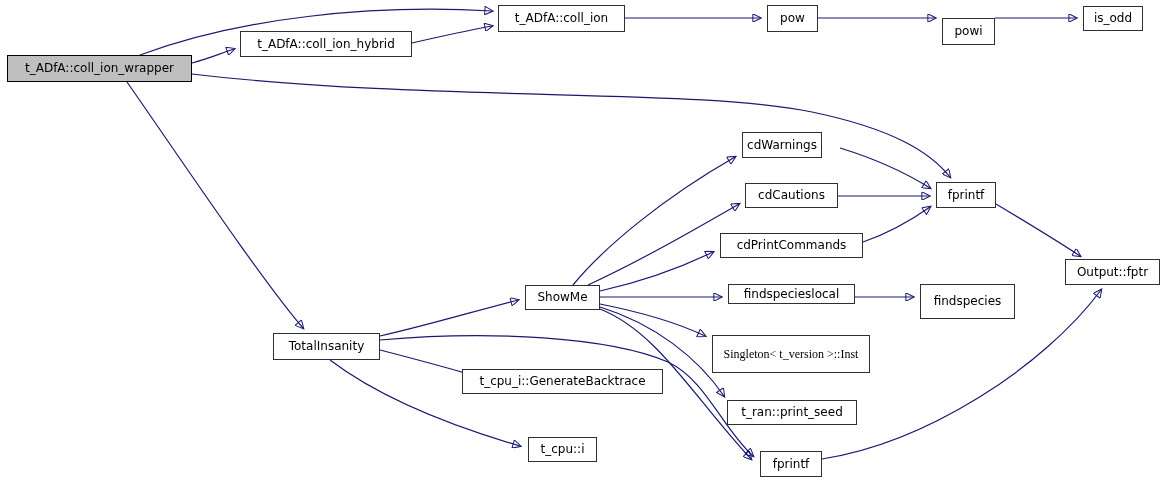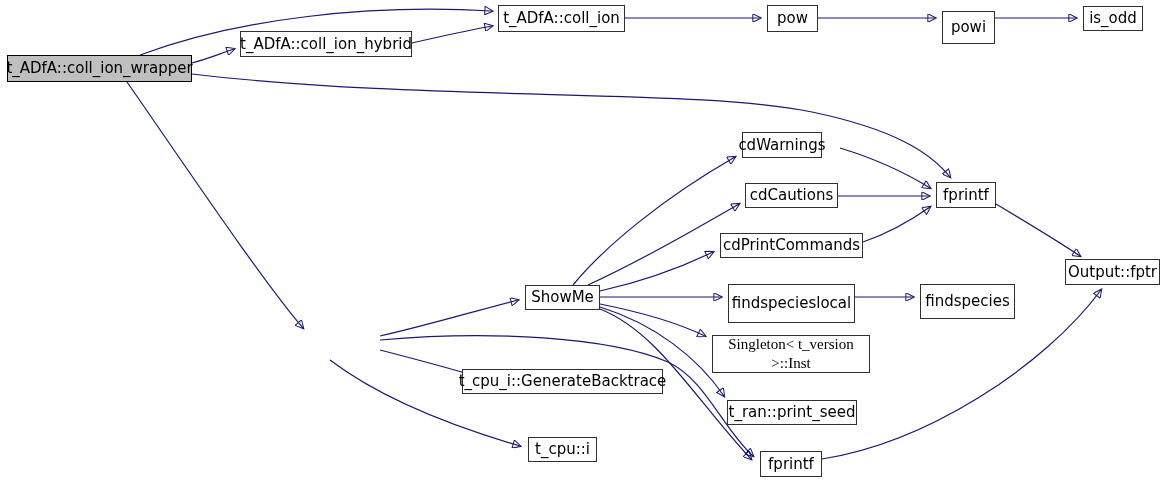--- a/index.html
+++ b/index.html
@@ -11,21 +11,21 @@
     overflow:hidden;
   }
   .edges{position:absolute;left:0;top:0;width:1168px;height:484px;}
   .edges path, .edges line{fill:none;stroke:#191970;stroke-width:1.2;}
   .node{
     position:absolute;
     box-sizing:border-box;
     background:#ffffff;
     border:1px solid #2f2f2f;
     color:#000000;
-    font-size:15px;
+    font-size:12px;
     line-height:1.25;
     display:flex;
     align-items:center;
     justify-content:center;
     text-align:center;
     white-space:nowrap;
     cursor:pointer;
   }
   .node.multiline{white-space:normal;padding:0 4px;font-family:Liberation Serif, serif;}
   .node.highlight{
@@ -69,29 +69,30 @@
     <path d="M 863,242 C 892,232 913,219 930,207" marker-end="url(#arrow)"></path>
     <path d="M 996,204 C 1026,222 1056,240 1080,256" marker-end="url(#arrow)"></path>
     <path d="M 822,459 C 925,443 1043,368 1101,290" marker-end="url(#arrow)"></path>
     <path d="M 855,297 L 913,297" marker-end="url(#arrow)"></path>
   </svg>
 
   <div class="node highlight" style="left:7px;top:55px;width:185px;height:27px">t_ADfA::coll_ion_wrapper</div>
   <div class="node" style="left:240px;top:31px;width:172px;height:26px">t_ADfA::coll_ion_hybrid</div>
   <div class="node" style="left:498px;top:5px;width:127px;height:27px">t_ADfA::coll_ion</div>
   <div class="node" style="left:767px;top:5px;width:51px;height:27px">pow</div>
-  <div class="node" style="left:942px;top:11px;width:53px;height:33px">powi</div>
+  <div class="node" style="left:942px;top:18px;width:53px;height:27px">powi</div>
   <div class="node" style="left:1083px;top:6px;width:60px;height:25px">is_odd</div>
   <div class="node" style="left:742px;top:132px;width:80px;height:26px">cdWarnings</div>
   <div class="node" style="left:745px;top:183px;width:93px;height:25px">cdCautions</div>
   <div class="node" style="left:720px;top:233px;width:143px;height:25px">cdPrintCommands</div>
-  <div class="node" style="left:728px;top:284px;width:127px;height:39px">findspecieslocal</div>
+  <div class="node" style="left:728px;top:284px;width:127px;height:20px">findspecieslocal</div>
   <div class="node" style="left:920px;top:284px;width:95px;height:35px">findspecies</div>
   <div class="node" style="left:525px;top:285px;width:75px;height:25px">ShowMe</div>
   <div class="node multiline" style="left:712px;top:335px;width:158px;height:38px">Singleton&lt; t_version &gt;::Inst</div>
   <div class="node" style="left:727px;top:400px;width:130px;height:25px">t_ran::print_seed</div>
   <div class="node" style="left:936px;top:182px;width:60px;height:26px">fprintf</div>
   <div class="node" style="left:760px;top:451px;width:62px;height:26px">fprintf</div>
   <div class="node" style="left:1065px;top:259px;width:95px;height:26px">Output::fptr</div>
+  <div class="node" style="left:273px;top:333px;width:107px;height:27px">TotalInsanity</div>
   <div class="node" style="left:462px;top:369px;width:201px;height:25px">t_cpu_i::GenerateBacktrace</div>
   <div class="node" style="left:528px;top:437px;width:69px;height:25px">t_cpu::i</div>
 
 </div>
 
 </body></html>

